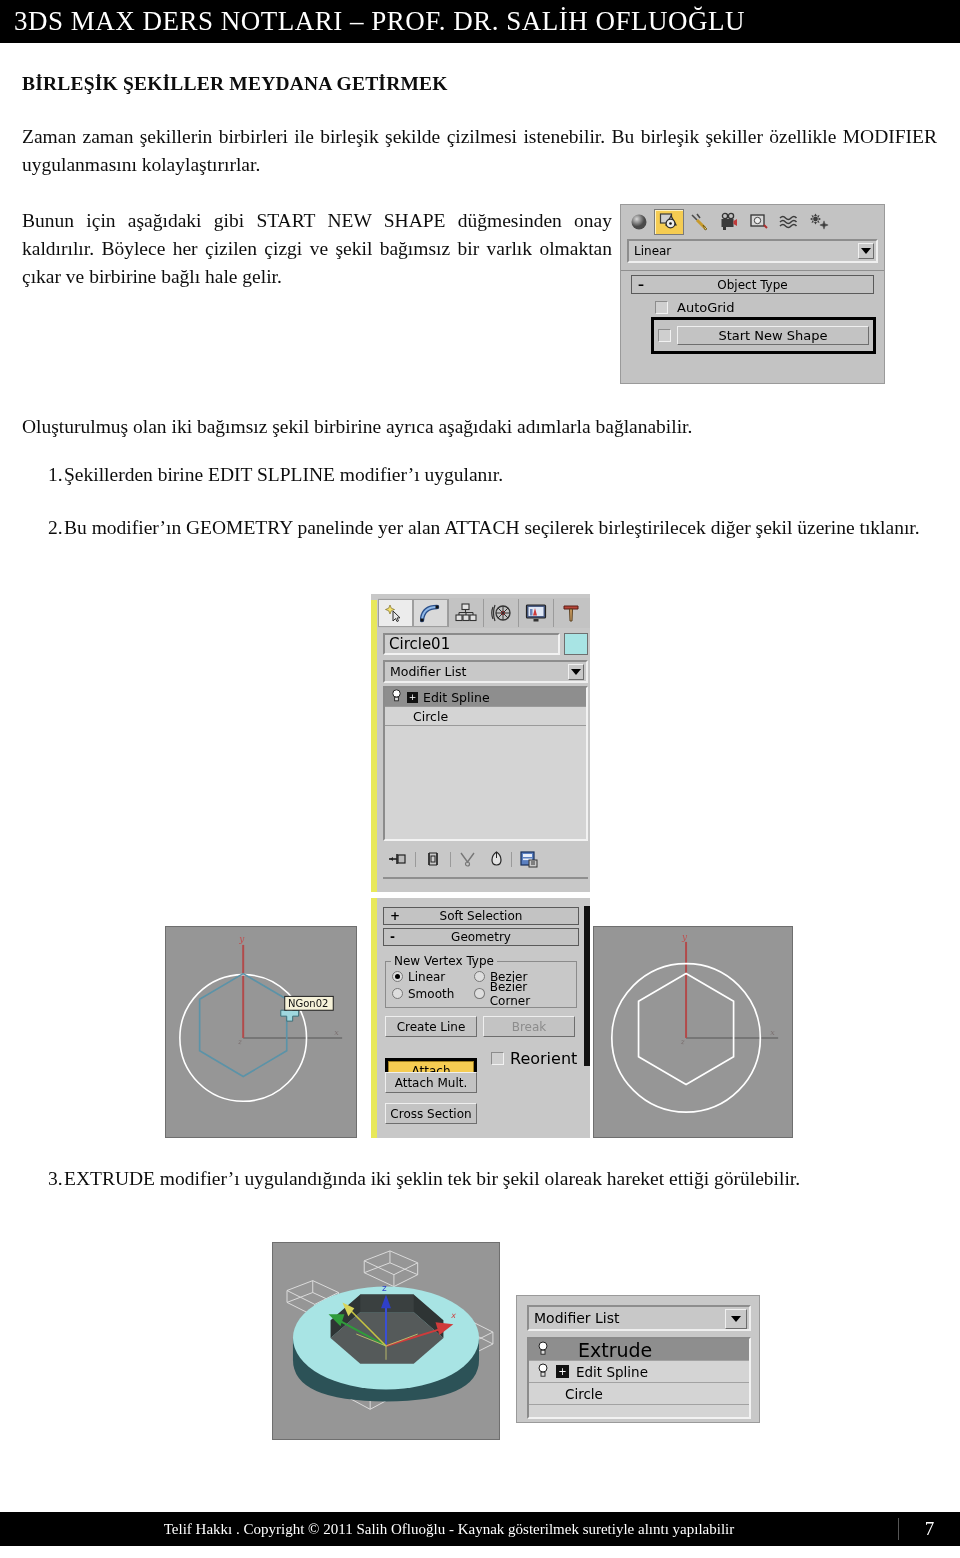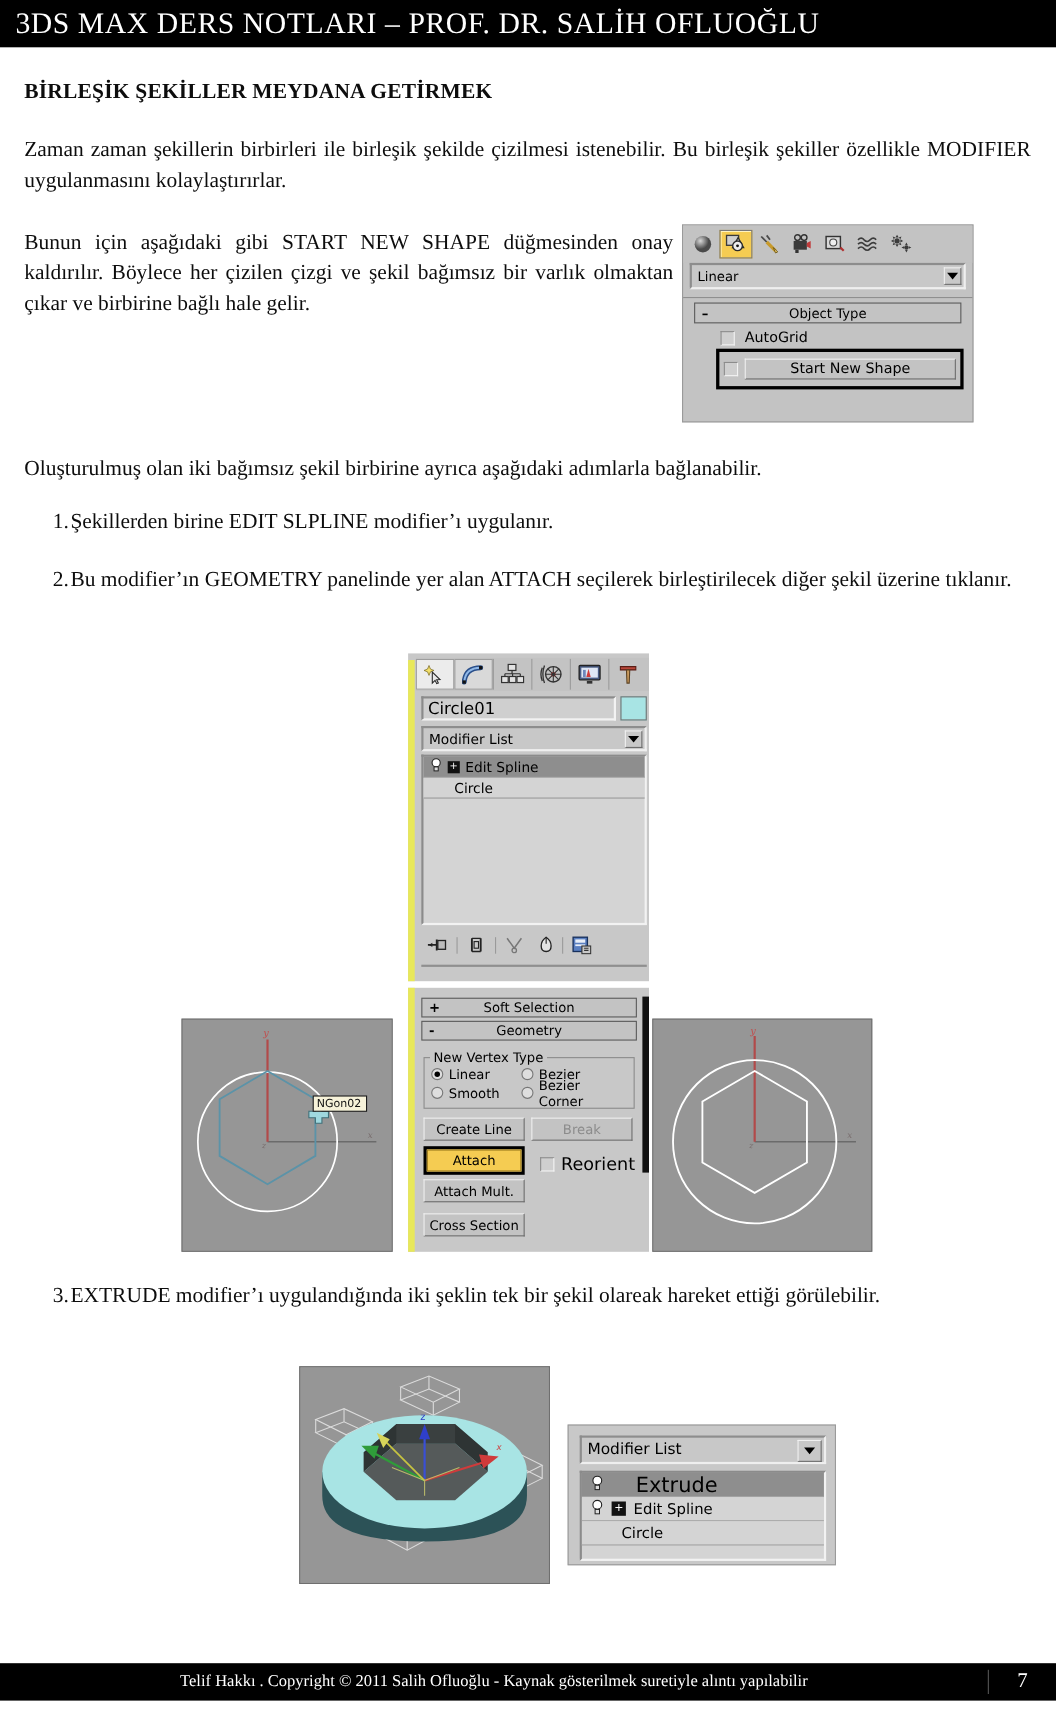--- a/index.html
+++ b/index.html
@@ -111,21 +111,21 @@
     border-right-color:#f2f2f2;border-bottom-color:#f2f2f2;
     display:inline-block;
   }
   .mx-btn {
     background:#c3c3c3;border:1px solid #6e6e6e;
     border-top-color:#efefef;border-left-color:#efefef;
     display:flex;align-items:center;justify-content:center;
     font-size:12px; height:20px;
   }
   .mx-btn.hl { background:#f5cc52; }
-  .blackring { border:3px solid #000; padding:0; }
+  .blackring { border:3px solid #000; padding:0;margin-top:16px; }
 
   
   .viewport { position:absolute; background:#969696; border:1px solid #6f6f6f; }
 
   
   .footer-bar {
     position:absolute; left:0; top:1512px; width:960px; height:34px;
     background:#000; display:flex; align-items:center;
   }
   .footer-txt {

